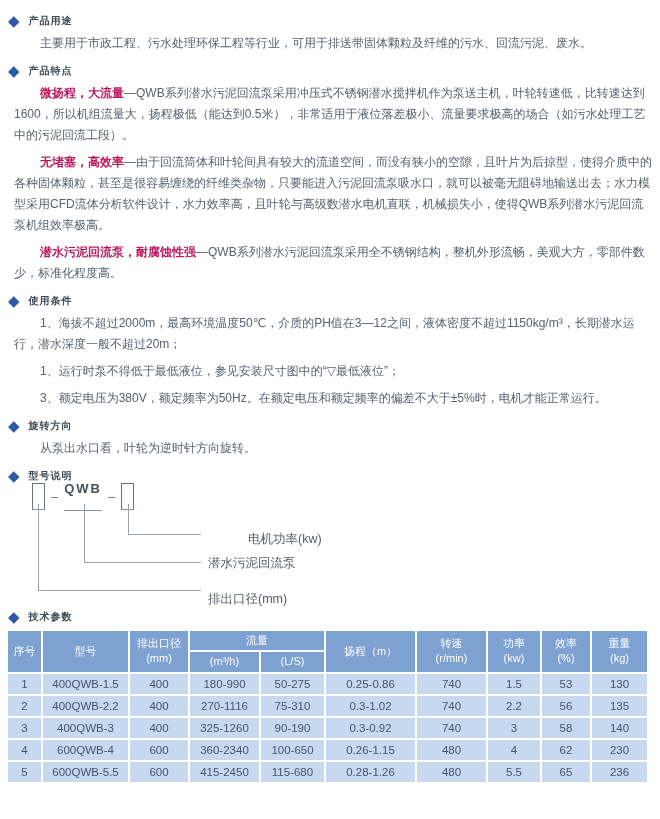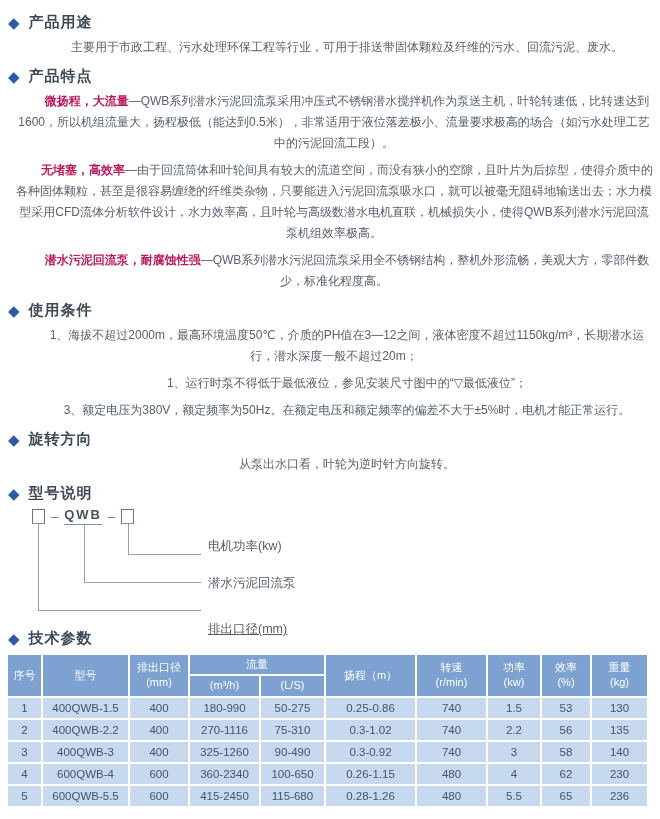--- a/index.html
+++ b/index.html
@@ -4,33 +4,33 @@
 <style>
   html,body { margin:0; padding:0; }
   body {
     width:660px; height:819px; overflow:hidden; background:#ffffff;
     font-family:"Liberation Sans","DejaVu Sans",sans-serif;
   }
   .page { padding:4px 4px 0 2px; }
 
   .sec-head { display:flex; align-items:center; gap:9px; margin:9px 0 5px 6px; }
   .diamond { color:#2a5aa8; font-size:15px; line-height:1; }
-  .sec-title { font-size:15px; font-weight:bold; color:#3d4a56; letter-spacing:1px; }
+  .sec-title { font-size:10px; font-weight:bold; color:#3d4a56; letter-spacing:1px; }
 
-  p.body { margin:3px 2px 9px 12px; font-size:12px; color:#59616c; line-height:21px; text-indent:26px;text-align:center; }
+  p.body { margin:3px 2px 9px 12px; font-size:12px; color:#59616c; line-height:21px; text-indent:26px; }
   p.body b { color:#be185d; }
   p.tight { margin-bottom:6px; }
 
   
   .diagram { position:relative; height:112px; margin:4px 0 2px 30px; }
   .model-row { position:absolute; left:0; top:0; display:flex; align-items:center; height:16px; }
   .mbox { display:inline-block; width:11px; height:11px; border:1px solid #6b7280; background:#fff; }
   .mdash { color:#6b7280; font-size:13px; margin:0 6px; }
   .mcode { font-size:13px; color:#4a515c; letter-spacing:2px; font-weight:bold; }
-  .u { border-bottom:1px solid #8a9099; padding-bottom:2px; }
+  .u { border-bottom:1px solid #8a9099; padding-bottom:14px; }
   .conn { position:absolute; border-left:1px solid #9aa0a8; border-bottom:1px solid #9aa0a8; }
   .dlabel { position:absolute; left:176px; font-size:12.5px; color:#555c66; white-space:nowrap; }
 
   
   table.params { border-collapse:separate; border-spacing:2px; margin:2px 0 0 4px; table-layout:fixed; }
   table.params th {
     background:#7da1d1; color:#ffffff; font-weight:normal; font-size:11px;
     padding:2px 1px; text-align:center; white-space:pre-line; line-height:1.4;
   }
   table.params td {
@@ -79,23 +79,23 @@
     <div class="model-row">
       <span class="mbox u"></span>
       <span class="mdash">–</span>
       <span class="mcode u">QWB</span>
       <span class="mdash">–</span>
       <span class="mbox u"></span>
     </div>
     <div class="conn" style="left:96px; top:16px; width:72px; height:30px;"></div>
     <div class="conn" style="left:52px; top:16px; width:116px; height:58px;"></div>
     <div class="conn" style="left:6px;  top:16px; width:162px; height:86px;"></div>
-    <div class="dlabel" style="top:30px;">电机功率(kw)</div>
+    <div class="dlabel" style="top:43px;margin-left:40px;">电机功率(kw)</div>
     <div class="dlabel" style="top:67px;">潜水污泥回流泵</div>
-    <div class="dlabel" style="top:113px;text-decoration:underline;">排出口径(mm)</div>
+    <div class="dlabel" style="top:103px;">排出口径(mm)</div>
   </div>
 
   <div class="sec-head">
     <span class="diamond">◆</span>
     <span class="sec-title">技术参数</span>
   </div>
   <table class="params">
     <colgroup>
       <col style="width:33px">
         <col style="width:85px">
@@ -153,21 +153,21 @@
           <td>740</td>
           <td>2.2</td>
           <td>56</td>
           <td>135</td>
         </tr>
         <tr>
           <td>3</td>
           <td>400QWB-3</td>
           <td>400</td>
           <td>325-1260</td>
-          <td>90-490</td>
+          <td>90-190</td>
           <td>0.3-0.92</td>
           <td>740</td>
           <td>3</td>
           <td>58</td>
           <td>140</td>
         </tr>
         <tr>
           <td>4</td>
           <td>600QWB-4</td>
           <td>600</td>

